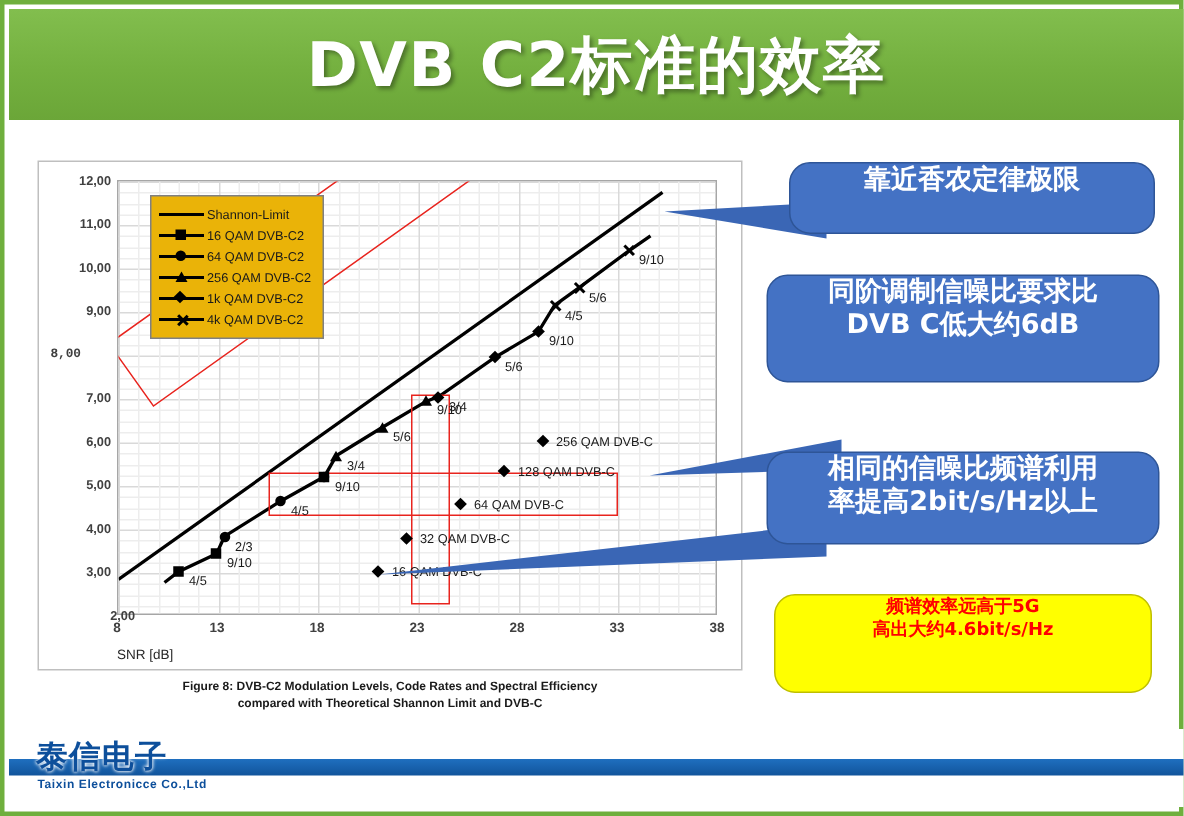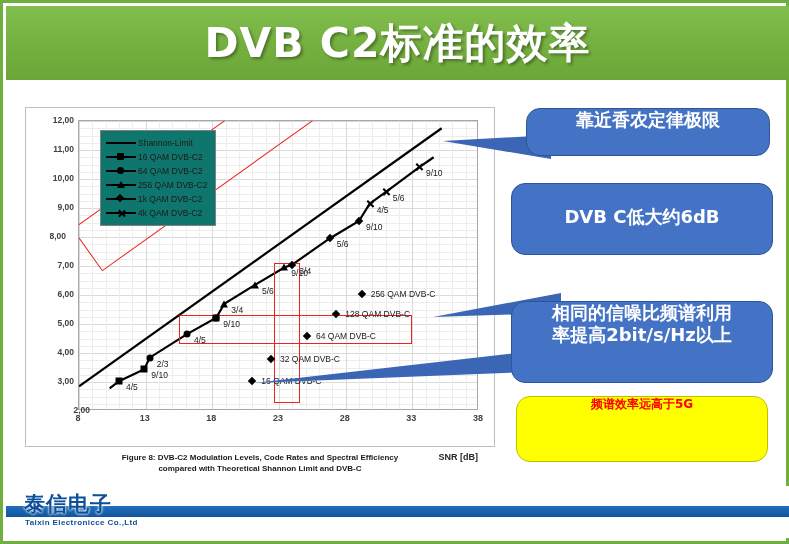--- a/index.html
+++ b/index.html
@@ -35,25 +35,25 @@
   .gridline-v{top:0;height:100%;width:1px;}
   .gridline-h.minor,.gridline-v.minor{background:#EDEDED;}
 
   .ytick{position:absolute;right:0;width:46px;text-align:right;
     font-size:8.5px;color:#404040;font-weight:bold;transform:translateY(-50%);}
   .xtick{position:absolute;top:293px;width:40px;text-align:center;
     font-size:9px;color:#404040;font-weight:bold;transform:translateX(-50%);}
 
   #ylabel{position:absolute;left:4px;top:50%;transform:translateY(-50%) rotate(-90deg);
     transform-origin:center;white-space:nowrap;font-size:8.5px;font-weight:bold;color:#262626;}
-  #xlabel{position:absolute;left:0;top:311px;width:400px;text-align:right;
-    font-size:9px;font-weight:bold;color:#262626;margin-top:21px;}
-
-  
-  #legend{position:absolute;left:22px;top:10px;background:#0f766e;
+  #xlabel{position:absolute;left:0;top:311px;width:400px;text-align:left;
+    font-size:9px;font-weight:normal;color:#262626;}
+
+  
+  #legend{position:absolute;left:22px;top:10px;background:#eab308;
     border:1px solid #808080;padding:5px 8px 5px 5px;z-index:6;}
   .legend-row{display:flex;align-items:center;height:14px;}
   .legend-key{width:30px;height:12px;position:relative;flex:none;}
   .legend-key .lk-line{position:absolute;left:0;top:5px;width:30px;height:1.6px;background:#000;}
   .legend-key .lk-mk{position:absolute;left:11px;top:2px;}
   .legend-label{font-size:8.5px;color:#1a1a1a;white-space:nowrap;padding-left:2px;}
 
   .mk{width:7px;height:7px;background:#000;display:block;}
   .mk.square{}
   .mk.circle{border-radius:50%;}
@@ -265,21 +265,21 @@
           <div class="redbox" style="left: 100px; top: 194.3px; width: 233.333px; height: 29px;"></div>
           <div class="redbox" style="left: 194.667px; top: 142.1px; width: 26.6667px; height: 139.78px;"></div>
         </div>
       <div id="ticks-y">
           <div class="ytick" style="top: 290px; right: 388px;">2,00</div>
           <div class="ytick" style="top: 261px; right: 404px;">3,00</div>
           <div class="ytick" style="top: 232px; right: 404px;">4,00</div>
           <div class="ytick" style="top: 203px; right: 404px;">5,00</div>
           <div class="ytick" style="top: 174px; right: 404px;">6,00</div>
           <div class="ytick" style="top: 145px; right: 404px;">7,00</div>
-          <div class="ytick" style="top: 116px; right: 412px;">8,00</div>
+          <div class="ytick" style="top: 116px; right: 424px; font-family: Liberation Mono, monospace;">8,00</div>
           <div class="ytick" style="top: 87px; right: 404px;">9,00</div>
           <div class="ytick" style="top: 58px; right: 404px;">10,00</div>
           <div class="ytick" style="top: 29px; right: 404px;">11,00</div>
           <div class="ytick" style="top: 0px; right: 404px;">12,00</div>
         </div>
       <div id="ticks-x">
           <div class="xtick" style="left: 0px;">8</div>
           <div class="xtick" style="left: 66.6667px;">13</div>
           <div class="xtick" style="left: 133.333px;">18</div>
           <div class="xtick" style="left: 200px;">23</div>
@@ -358,35 +358,36 @@
   <svg class="tail" style="left:250px;top:340px;width:300px;height:44px;">
     <polygon points="0,40 298,6 298,28" fill="#3A66B5"></polygon>
   </svg>
 
   <div class="callout blue" style="left:523px;top:105px;width:244px;height:48px;">
     <span class="ctext" style="font-size:18px;">靠近香农定律极限</span>
   </div>
 
   <div class="callout blue" style="left:508px;top:180px;width:262px;height:72px;">
     <span class="ctext" style="font-size:18px;">
-      <br>
+      <span>同阶调制信噪比要求比</span><br>
       <span>DVB C低大约6dB</span>
     </span>
   </div>
 
-  <div class="callout blue" style="left:508px;top:298px;width:262px;height:82px;">
+  <div class="callout blue" style="left:508px;top:298px;width:262px;height:62px;">
     <span class="ctext" style="font-size:18px;">
       <span>相同的信噪比频谱利用</span><br>
       <span>率提高2bit/s/Hz以上</span>
     </span>
   </div>
 
   <div class="callout yellow" style="left:513px;top:393px;width:252px;height:66px;">
     <span class="ctext" style="font-size:12px;">
       <span>频谱效率远高于5G</span><br>
+      <span>高出大约4.6bit/s/Hz</span>
     </span>
   </div>
 
   <div id="logo-bar">
     <div id="logo-stripe"></div>
     <div id="logo-cn">泰信电子</div>
     <div id="logo-en">Taixin Electronicce Co.,Ltd</div>
   </div>
 
 </div>

